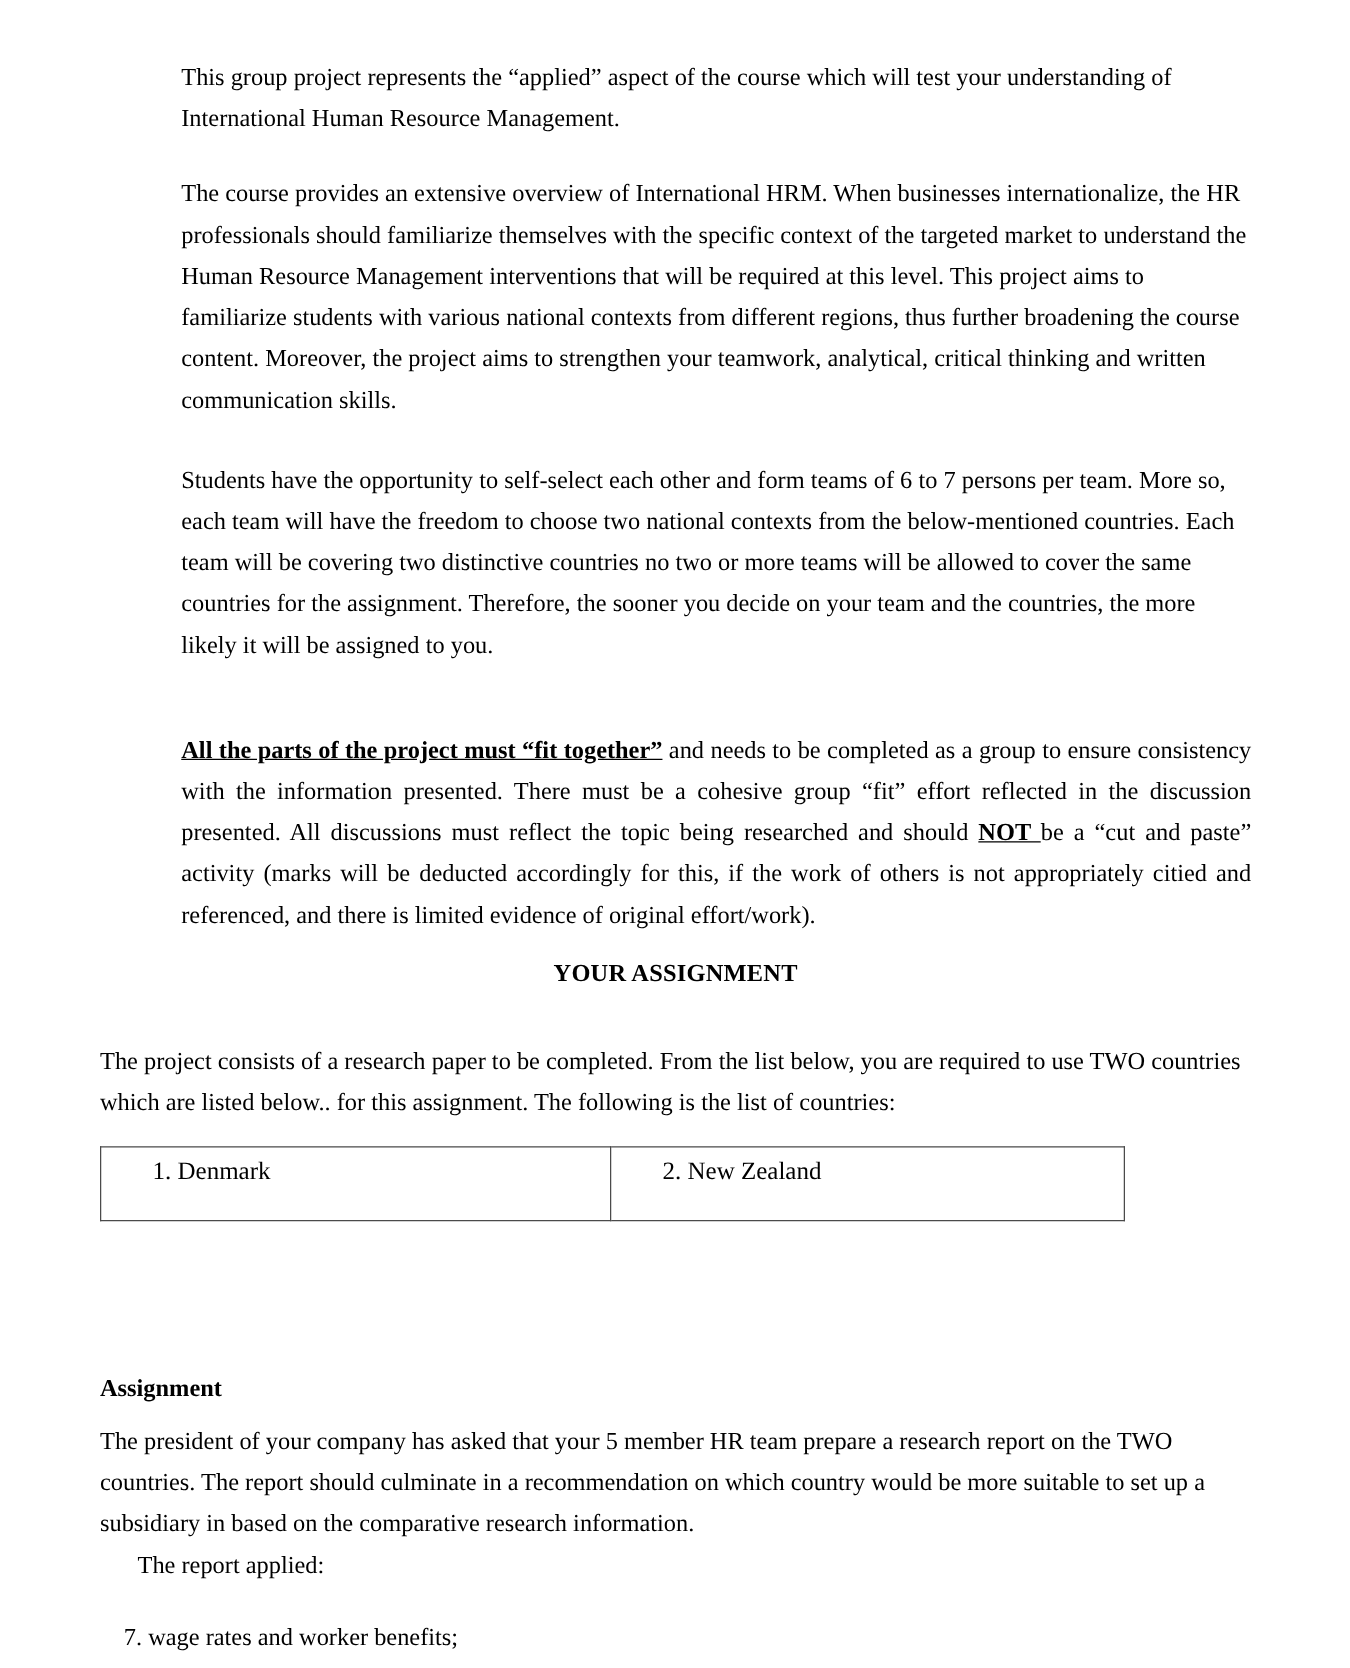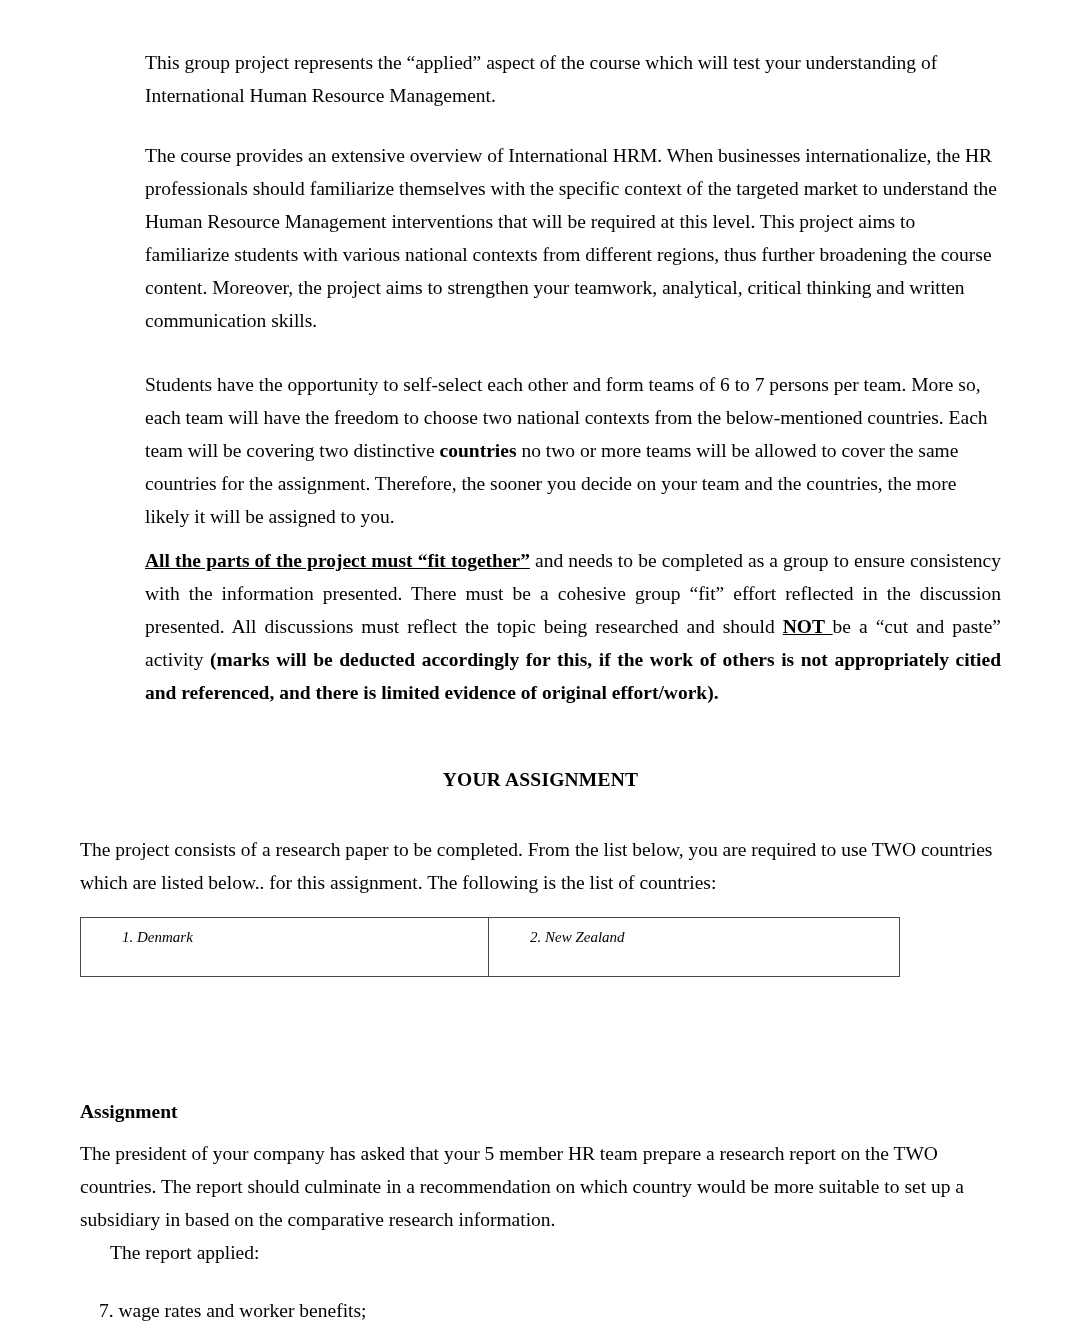--- a/index.html
+++ b/index.html
@@ -29,21 +29,21 @@
     position: absolute;
     font-size: 19.5px;
     line-height: 33px;
     text-align: left;
   }
   .para.justify { text-align: justify; text-justify: inter-word; }
 
   .indented { left: 145px; width: 856px; }
   .fullwidth { left: 80px; width: 921px; }
 
-  b.bold { font-weight: bold; }
+  b.bold { font-weight: normal; }
   u.bu { font-weight: bold; text-decoration: underline; }
 
   .center-head {
     position: absolute;
     left: 80px;
     width: 921px;
     text-align: center;
     font-weight: bold;
     font-size: 19.5px;
     line-height: 33px;
@@ -65,23 +65,22 @@
     top: 917px;
     width: 817px;
     border-collapse: collapse;
     table-layout: fixed;
   }
   .country-table td {
     border: 1.6px solid #4a4a4a;
     height: 53px;
     vertical-align: top;
     padding: 5px 0 0 0;
-    font-size: 15px;
+    font-size: 20px;
     line-height: 28px;
-    font-style: italic;
   }
   .country-table td .cell-text {
     display: block;
     padding-left: 41px;
   }
   .country-table td.col1 { width: 407px; }
   .country-table td.col2 { width: 410px; }
 
   
   .list-line {
@@ -99,21 +98,21 @@
     <span>This group project represents the “applied” aspect of the course which will test your understanding of</span>
     <span>International Human Resource Management.</span>
   </div>
 
   <div class="para indented" style="top:139px;">The course provides an extensive overview of International HRM. When businesses internationalize, the HR professionals should familiarize themselves with the specific context of the targeted market to understand the Human Resource Management interventions that will be required at this level.  This project aims to familiarize students with various national contexts from different regions, thus further broadening the course content. Moreover, the project aims to strengthen your teamwork, analytical, critical thinking and written communication skills.</div>
 
   <div class="para indented" style="top:368px;">
     <span>Students have the opportunity to self-select each other and form teams of 6 to 7 persons per team. More so, each team will have the freedom to choose two national contexts from the below-mentioned countries. Each team will be covering two distinctive </span><b class="bold">countries</b><span> no two or more teams will be allowed to cover the same countries for the assignment. Therefore, the sooner you decide on your team and the countries, the more likely it will be assigned to you.</span>
   </div>
 
-  <div class="para indented justify" style="top:544px;">
+  <div class="para indented justify" style="top:584px;">
     <u class="bu">All the parts of the project must “fit together”</u><span> and needs to be completed as a group to ensure consistency with the information presented.  There must be a cohesive group “fit” effort reflected in the discussion presented. All discussions must reflect the topic being researched and should </span><u class="bu">NOT </u><span>be a “cut and paste” activity </span><b class="bold">(marks will be deducted accordingly for this, if the work of others is not appropriately citied and referenced, and there is limited evidence of original effort/work).</b>
   </div>
 
   <div class="center-head" style="top:763px;">YOUR ASSIGNMENT</div>
 
   <div class="para fullwidth" style="top:833px;">The project consists of a research paper to be completed. From the list below, you are required to use TWO countries which are listed below.. for this assignment.  The following is the list of countries:</div>
 
   <table class="country-table">
     <tbody>
         <tr>

